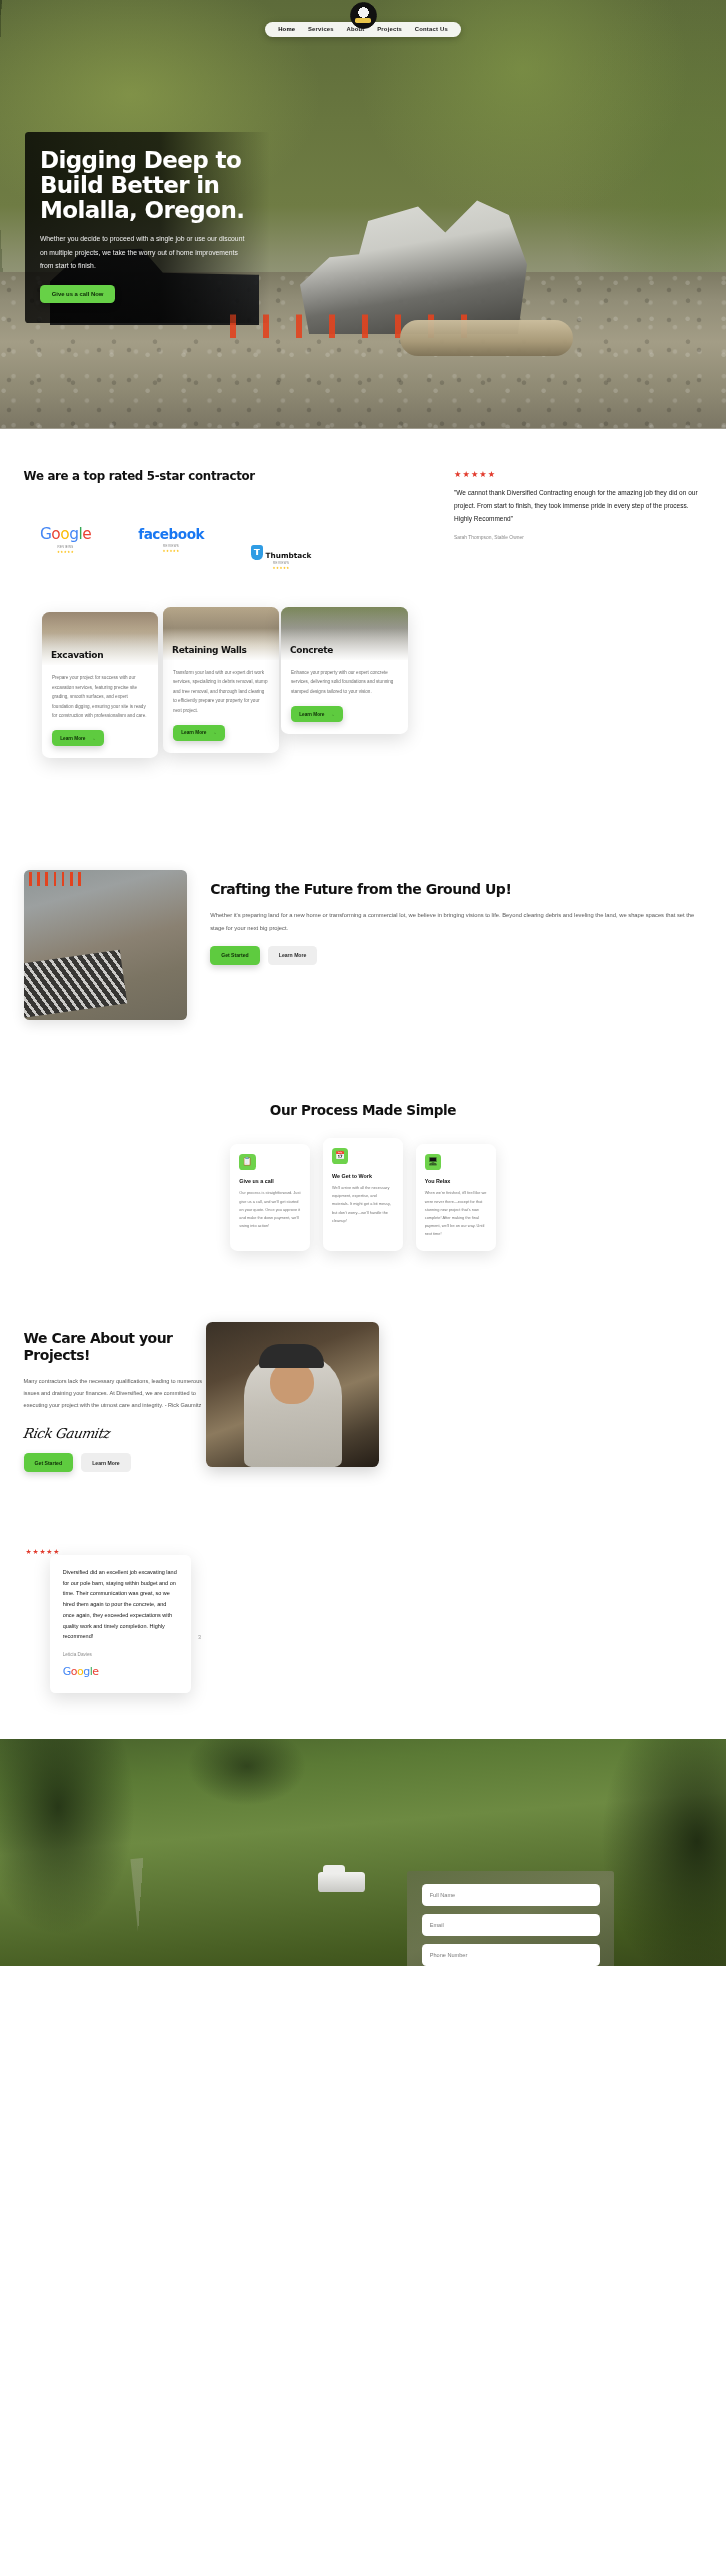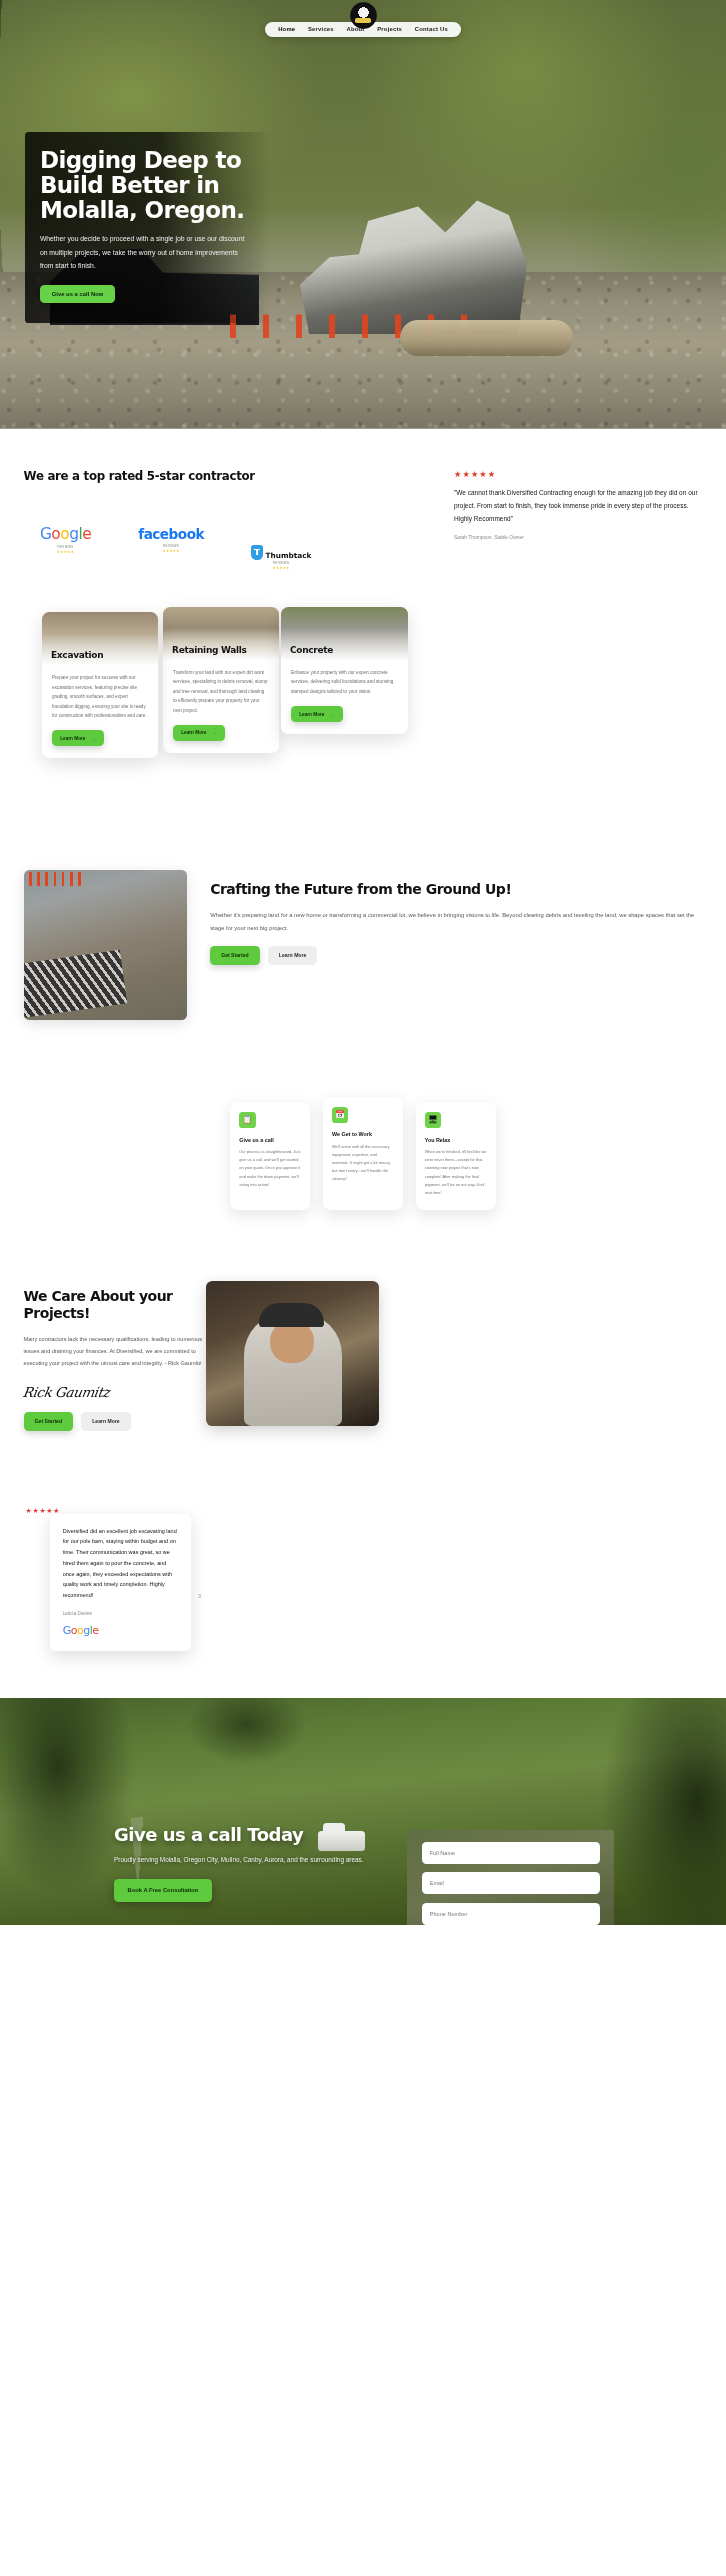--- a/index.html
+++ b/index.html
@@ -322,20 +322,21 @@
       <h2 class="craft-h2">Crafting the Future from the Ground Up!</h2>
       <p class="craft-p">Whether it's preparing land for a new home or transforming a commercial lot, we believe in bringing visions to life. Beyond clearing debris and leveling the land, we shape spaces that set the stage for your next big project.</p>
       <div class="btn-row">
         <button class="btn btn-start">Get Started</button>
         <button class="btn btn-more">Learn More</button>
       </div>
     </div>
   </section>
 
   <section class="process">
+    <h2 class="proc-h2">Our Process Made Simple</h2>
     <div class="proc-cards">
       <div class="proc-card">
         <div class="proc-ico">
             <span>📋</span>
           </div>
         <div class="proc-t">Give us a call</div>
         <p class="proc-p">Our process is straightforward. Just give us a call, and we'll get started on your quote. Once you approve it and make the down payment, we'll swing into action!</p>
       </div>
       <div class="proc-card lift">
         <div class="proc-ico">
@@ -378,25 +379,20 @@
       <div class="testi-author">Leticia Davies</div>
       <div class="testi-g">
         <div class="g-word"><span class="b">G</span><span class="r">o</span><span class="y">o</span><span class="b">g</span><span class="g">l</span><span class="r">e</span></div>
       </div>
     </div>
     <div class="testi-num">3</div>
   </section>
 
   <section class="footer">
     <div class="f-truck"></div>
-    <div class="f-copy">
-      <h2 class="f-h2">Give us a call Today</h2>
-      <p class="f-p">Proudly serving Molalla, Oregon City, Mulino, Canby, Aurora, and the surrounding areas.</p>
-      <button class="btn btn-fgreen">Book A Free Consultation</button>
-    </div>
     <div class="f-form">
       <div class="fld">Full Name</div>
       <div class="fld">Email</div>
       <div class="fld">Phone Number</div>
 
     </div>
   </section>
 
 </div>
 

